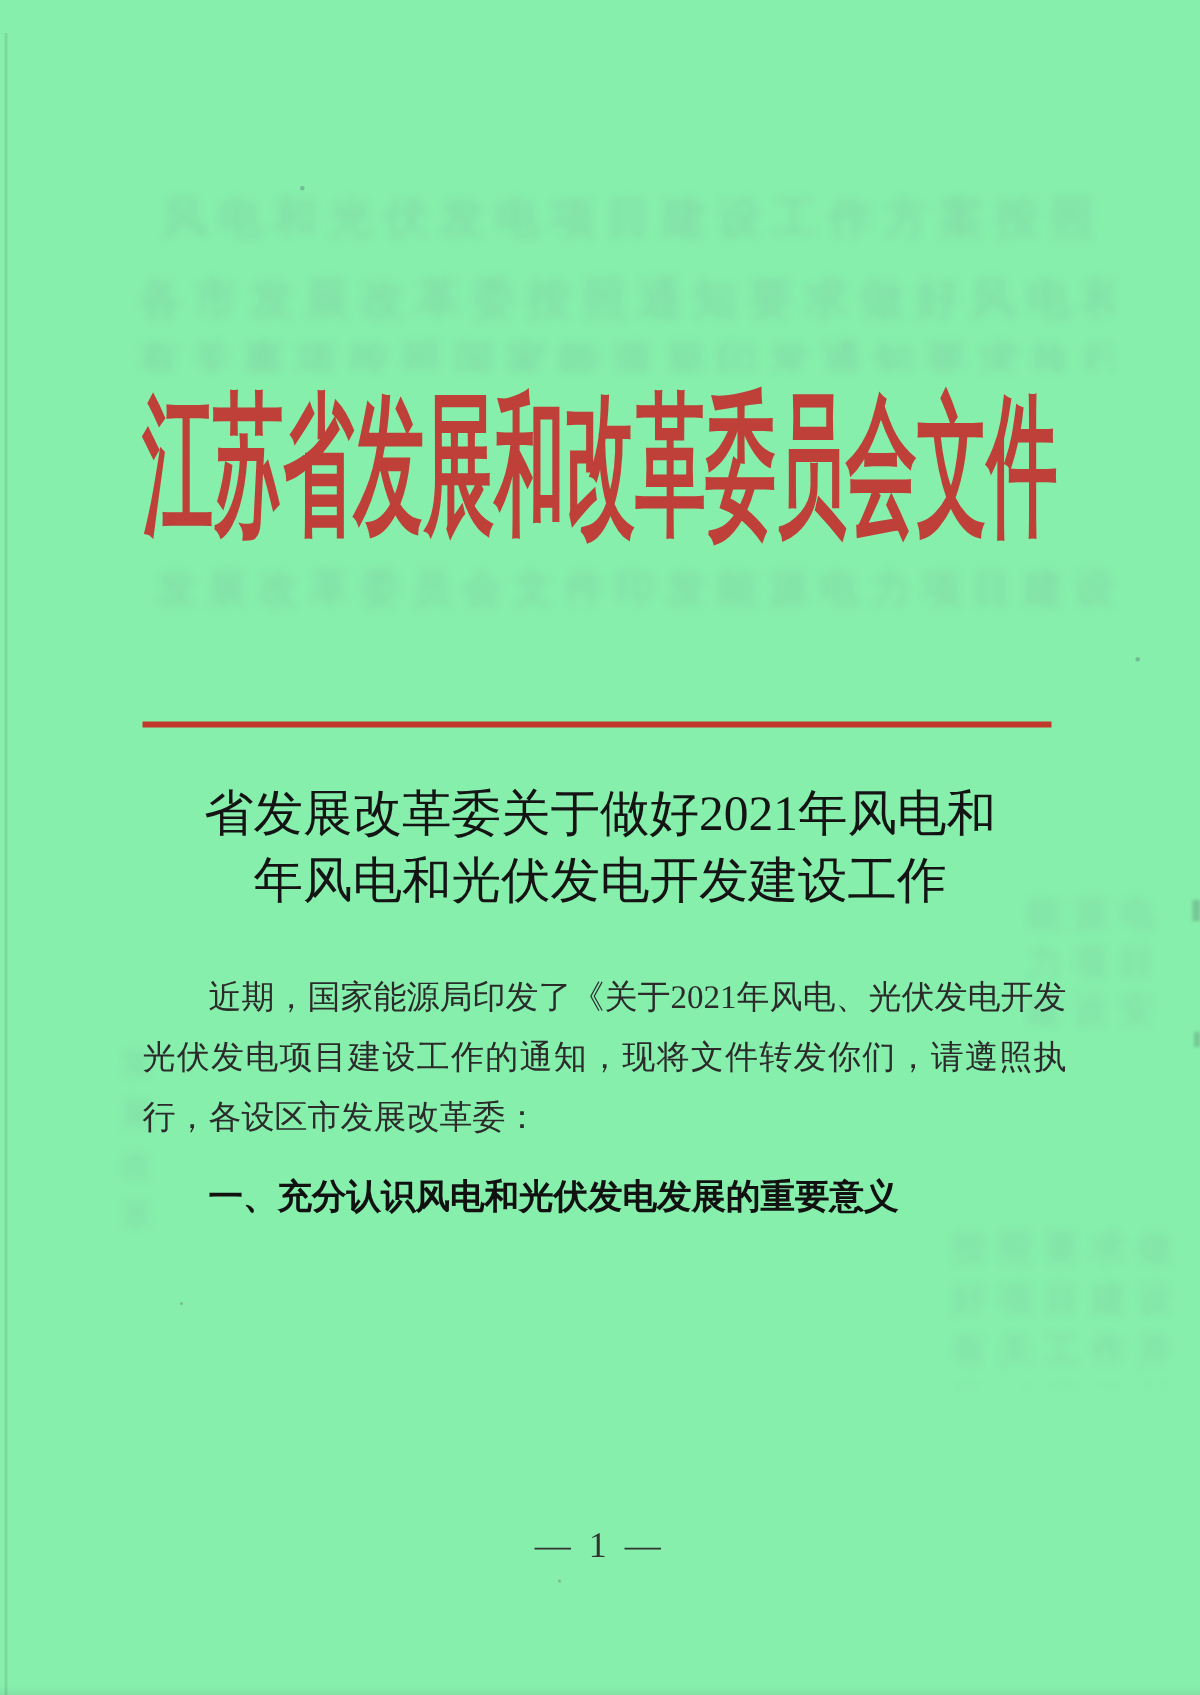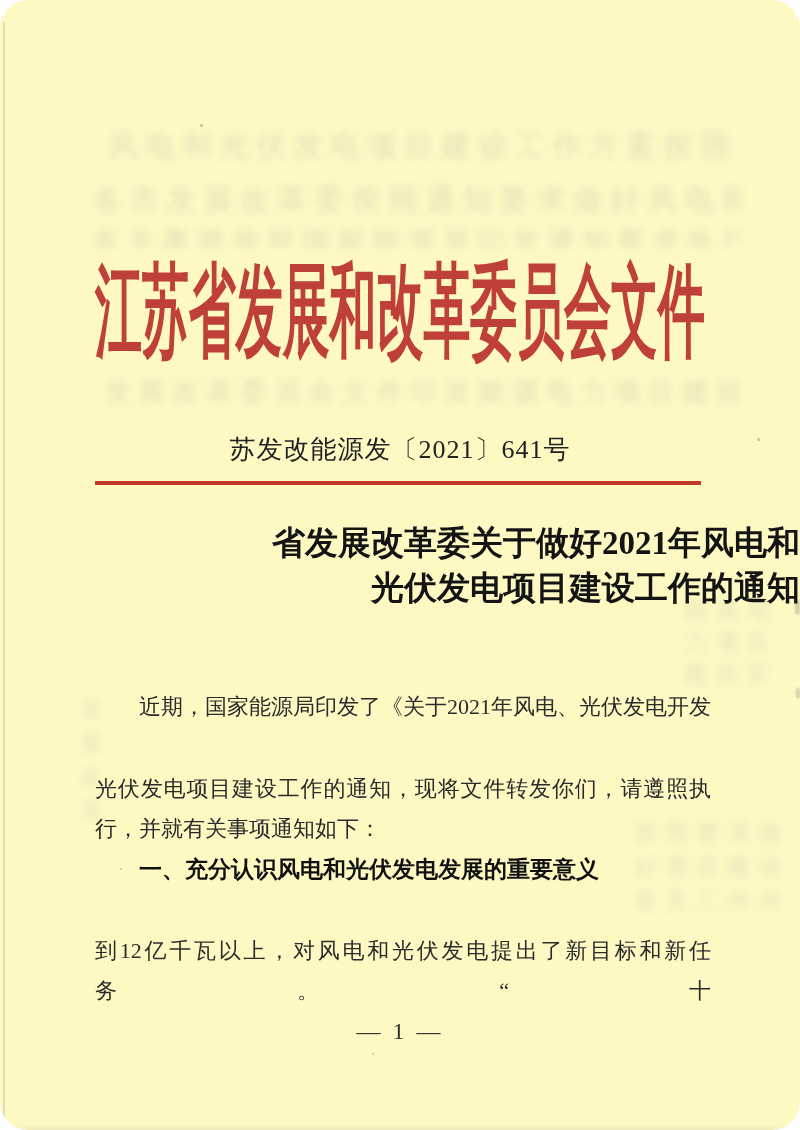--- a/index.html
+++ b/index.html
@@ -1,24 +1,23 @@
 <!DOCTYPE html>
 <html style="--letterhead_red: #bf4038; --rule_red: #c1392b; --title_color: #141414; --text_color: #2b2b2b; --ghost_color: #6e6e85;"><head>
 <meta charset="utf-8">
 <style>
   html, body { margin: 0; padding: 0; background: #ffffff; }
   .page {
     position: relative;
     width: 800px;
     height: 1130px;
-    background: #fef9c3;
+    background: #86efac;
     overflow: hidden;
     font-family: "Liberation Serif", serif;
     color: var(--text_color, #2b2b2b);
-    border-radius: 28px;
   }
 
   
   .page-edge-left {
     position: absolute;
     left: 3px; top: 22px;
     width: 2px; height: 1108px;
     background: rgba(70, 70, 80, 0.14);
   }
   .page-edge-bottom {
@@ -89,43 +88,44 @@
     position: absolute;
     top: 481px; left: 95px;
     width: 606px; height: 4px;
     background: var(--rule_red, #c1392b);
   }
 
   .doc-title {
     position: absolute;
     top: 521px; left: 0;
     width: 100%;
-    text-align: right;
+    text-align: center;
     font-size: 33px;
     line-height: 45px;
-    font-weight: 700;
+    font-weight: 400;
     color: var(--title_color, #141414);
   }
 
   .body-text {
     position: absolute;
     top: 645px; left: 95px;
     width: 616px;
     font-size: 22px;
     line-height: 40px;
   }
   .bl { width: 616px; }
-  .fill { text-align: justify; text-align-last: justify; margin-top: 42px; }
+  .fill { text-align: justify; text-align-last: justify; }
   .indent { text-indent: 44px; }
   .heading {
     font-family: "Liberation Sans", sans-serif;
     font-weight: 700;
     font-size: 23px;
     text-indent: 44px;
     color: #111;
+    margin-top: 12px;
   }
 
   .page-number {
     position: absolute;
     top: 1018px; left: 0;
     width: 100%;
     text-align: center;
     font-size: 24px;
     letter-spacing: 3px;
     color: #333;
@@ -151,32 +151,30 @@
   <div class="speck sp2"></div>
   <div class="speck sp3"></div>
   <div class="speck sp4"></div>
   <div class="smudge sm1"></div>
   <div class="smudge sm2"></div>
 
   <div class="letterhead">
     <span class="letterhead-inner">江苏省发展和改革委员会文件</span>
   </div>
 
-  <div class="doc-number">苏发改能源发〔2021〕641号</div>
 
   <div class="red-rule"></div>
 
   <div class="doc-title">
     <div>省发展改革委关于做好2021年风电和</div>
-    <div>光伏发电项目建设工作的通知</div>
+    <div>年风电和光伏发电开发建设工作</div>
   </div>
 
   <div class="body-text">
     <div class="bl indent fill">近期，国家能源局印发了《关于2021年风电、光伏发电开发</div>
     <div class="bl fill">光伏发电项目建设工作的通知，现将文件转发你们，请遵照执</div>
-    <div class="bl">行，并就有关事项通知如下：</div>
+    <div class="bl">行，各设区市发展改革委：</div>
     <div class="bl heading">一、充分认识风电和光伏发电发展的重要意义</div>
-    <div class="bl fill">到12亿千瓦以上，对风电和光伏发电提出了新目标和新任务。“十</div>
   </div>
 
   <div class="page-number">— 1 —</div>
 
 </div>
 
 </body></html>

